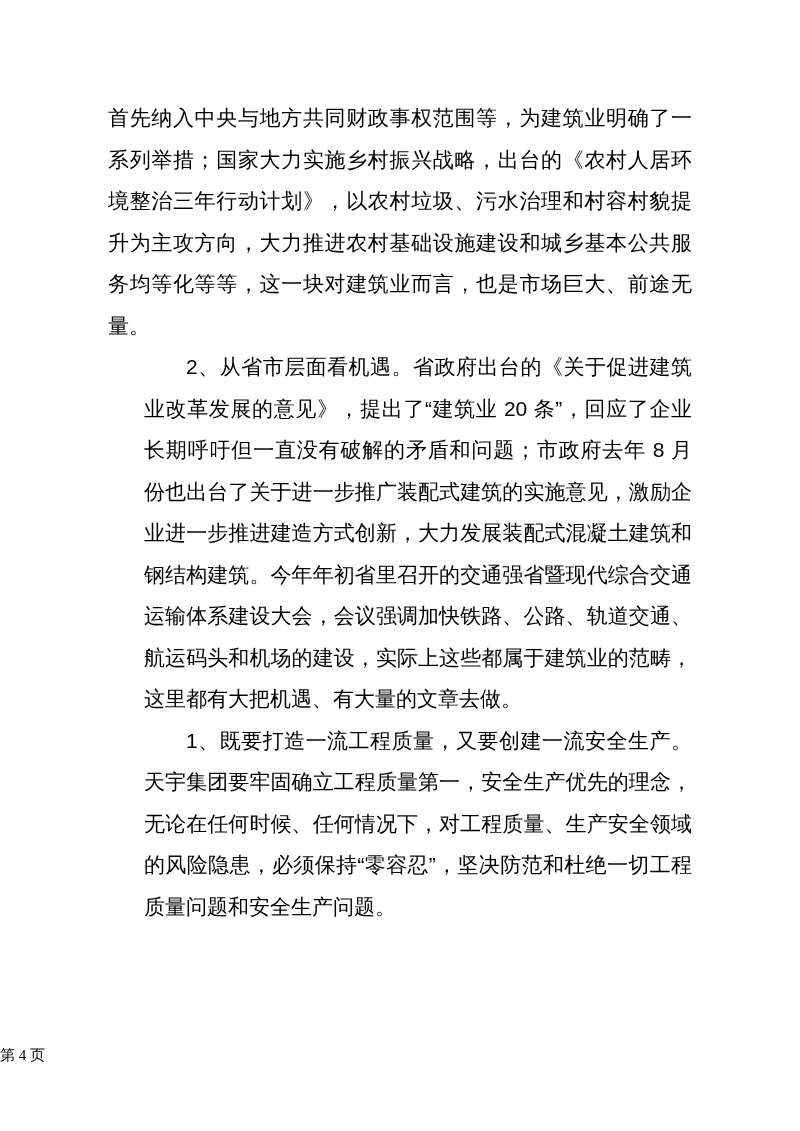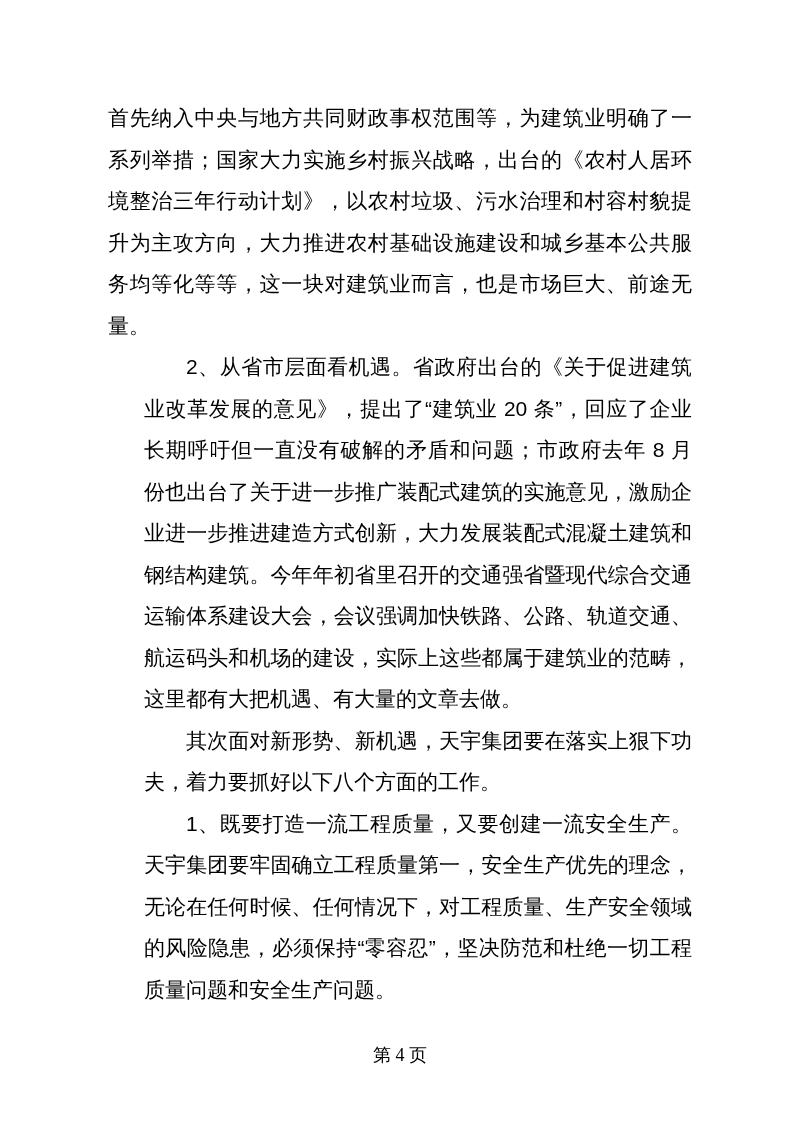--- a/index.html
+++ b/index.html
@@ -32,31 +32,30 @@
       text-align: justify;
       word-break: break-all;
       color: #000000;
     }
     .para.indent { text-indent: 42px; margin-left: 36px; }
     .footer {
       position: absolute;
       left: 0;
       right: 0;
       top: 1046px;
-      text-align: center;
+      text-align: left;
       font-family: "Liberation Serif", serif;
-      font-size: 18px;
+      font-size: 15px;
       line-height: 18px;
       color: #000000;
     }
   </style>
 </head>
 <body>
 
 <div class="page">
   <div class="content">
       <p class="para">首先纳入中央与地方共同财政事权范围等，为建筑业明确了一系列举措；国家大力实施乡村振兴战略，出台的《农村人居环境整治三年行动计划》，以农村垃圾、污水治理和村容村貌提升为主攻方向，大力推进农村基础设施建设和城乡基本公共服务均等化等等，这一块对建筑业而言，也是市场巨大、前途无量。</p>
       <p class="para indent">2、从省市层面看机遇。省政府出台的《关于促进建筑业改革发展的意见》，提出了“建筑业 20 条”，回应了企业长期呼吁但一直没有破解的矛盾和问题；市政府去年 8 月份也出台了关于进一步推广装配式建筑的实施意见，激励企业进一步推进建造方式创新，大力发展装配式混凝土建筑和钢结构建筑。今年年初省里召开的交通强省暨现代综合交通运输体系建设大会，会议强调加快铁路、公路、轨道交通、航运码头和机场的建设，实际上这些都属于建筑业的范畴，这里都有大把机遇、有大量的文章去做。</p>
-      <p class="para indent">其次面对新形势、新机遇，天宇集团要在落实上狠下功夫，着力要抓好以下八个方面的工作。</p>
       <p class="para indent">1、既要打造一流工程质量，又要创建一流安全生产。天宇集团要牢固确立工程质量第一，安全生产优先的理念，无论在任何时候、任何情况下，对工程质量、生产安全领域的风险隐患，必须保持“零容忍”，坚决防范和杜绝一切工程质量问题和安全生产问题。</p>
     </div>
   <div class="footer">第 4 页</div>
 </div>
 
 </body></html>

